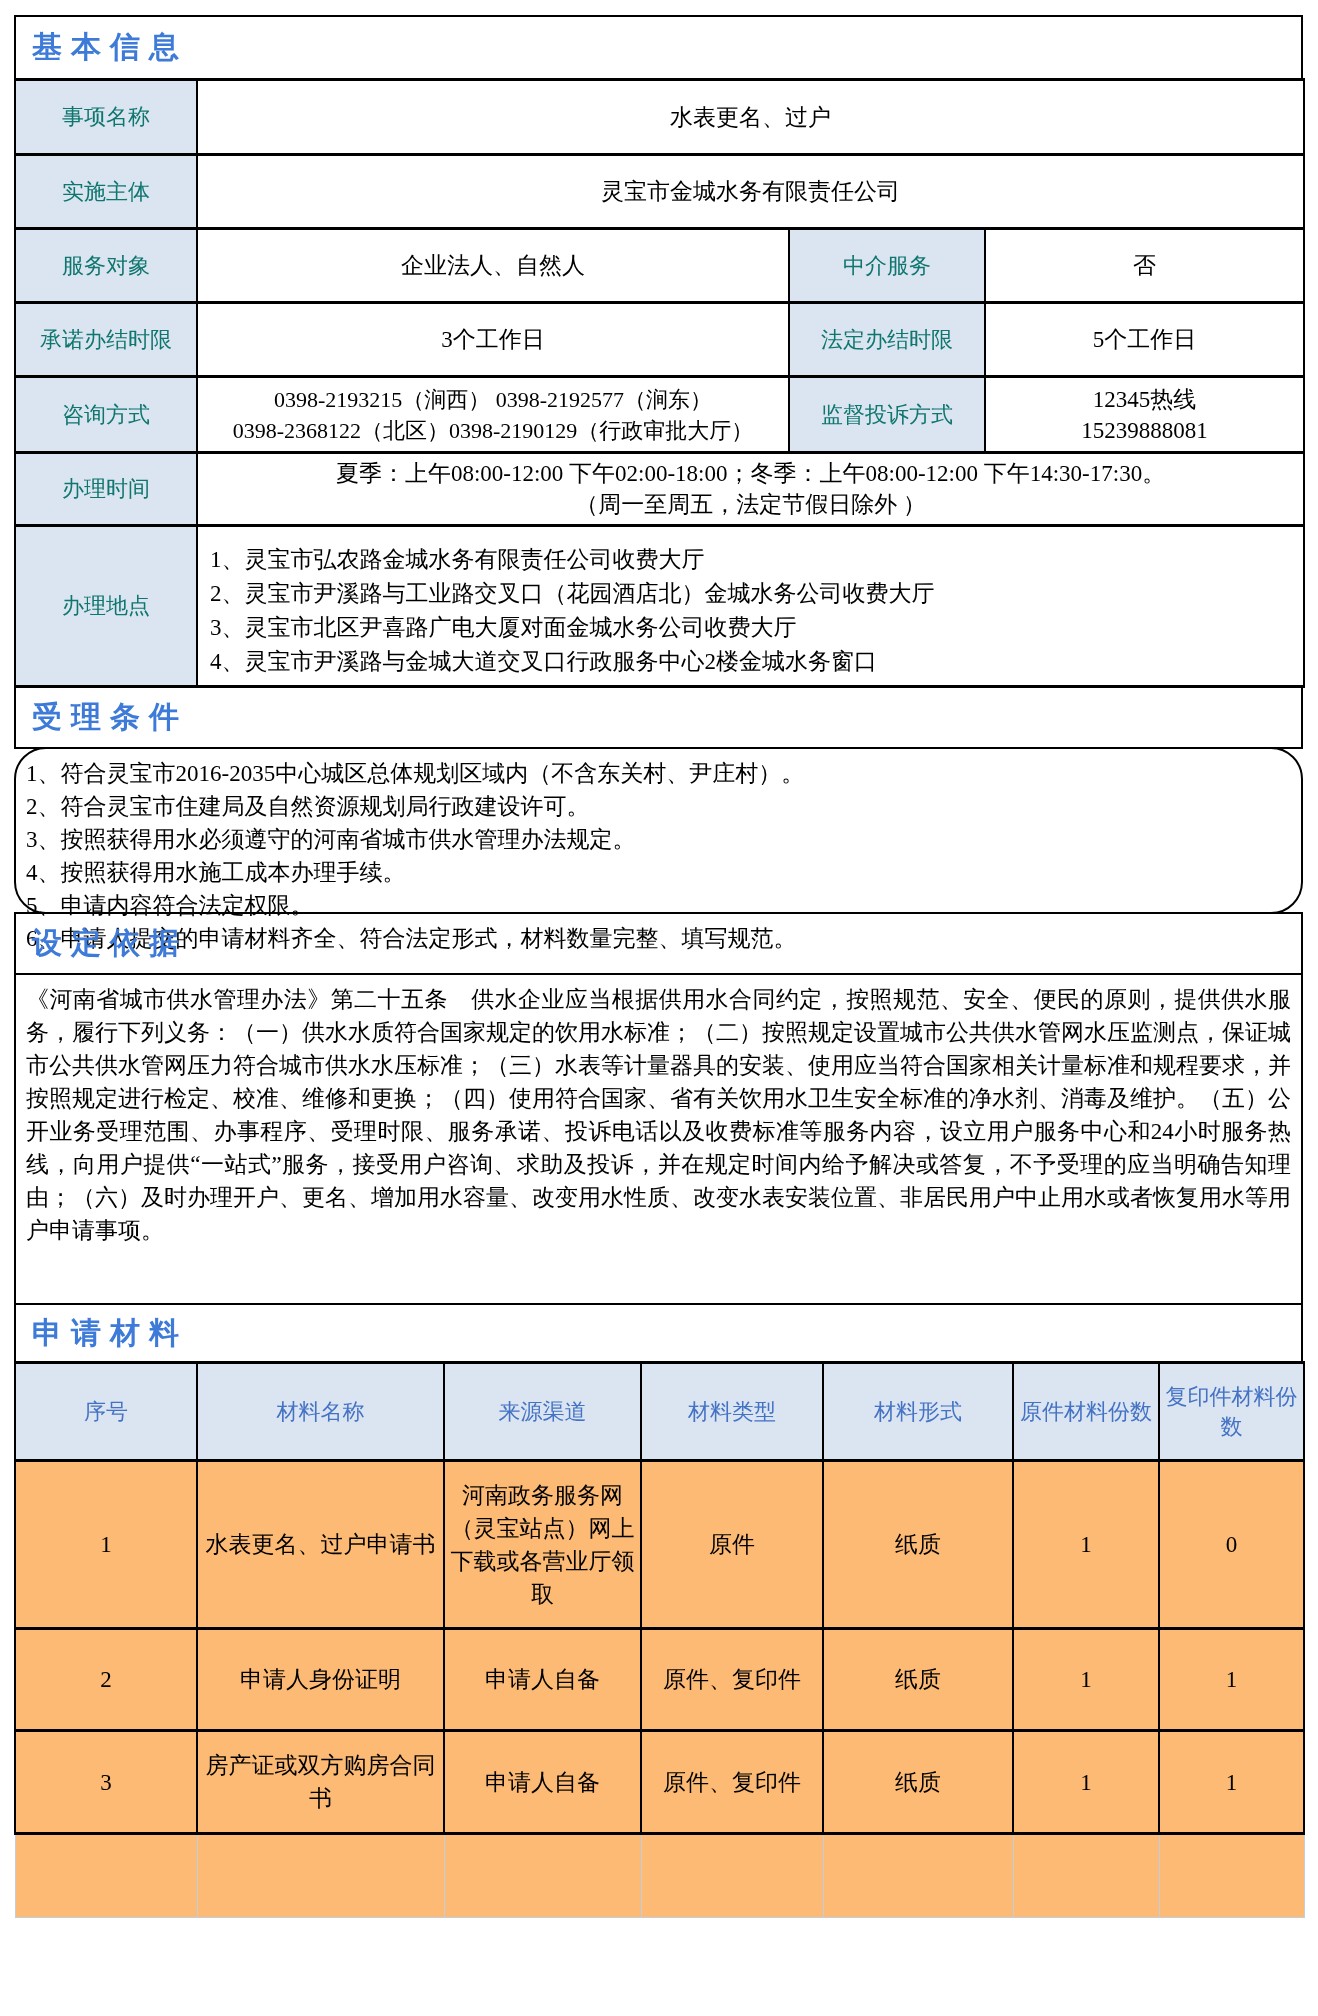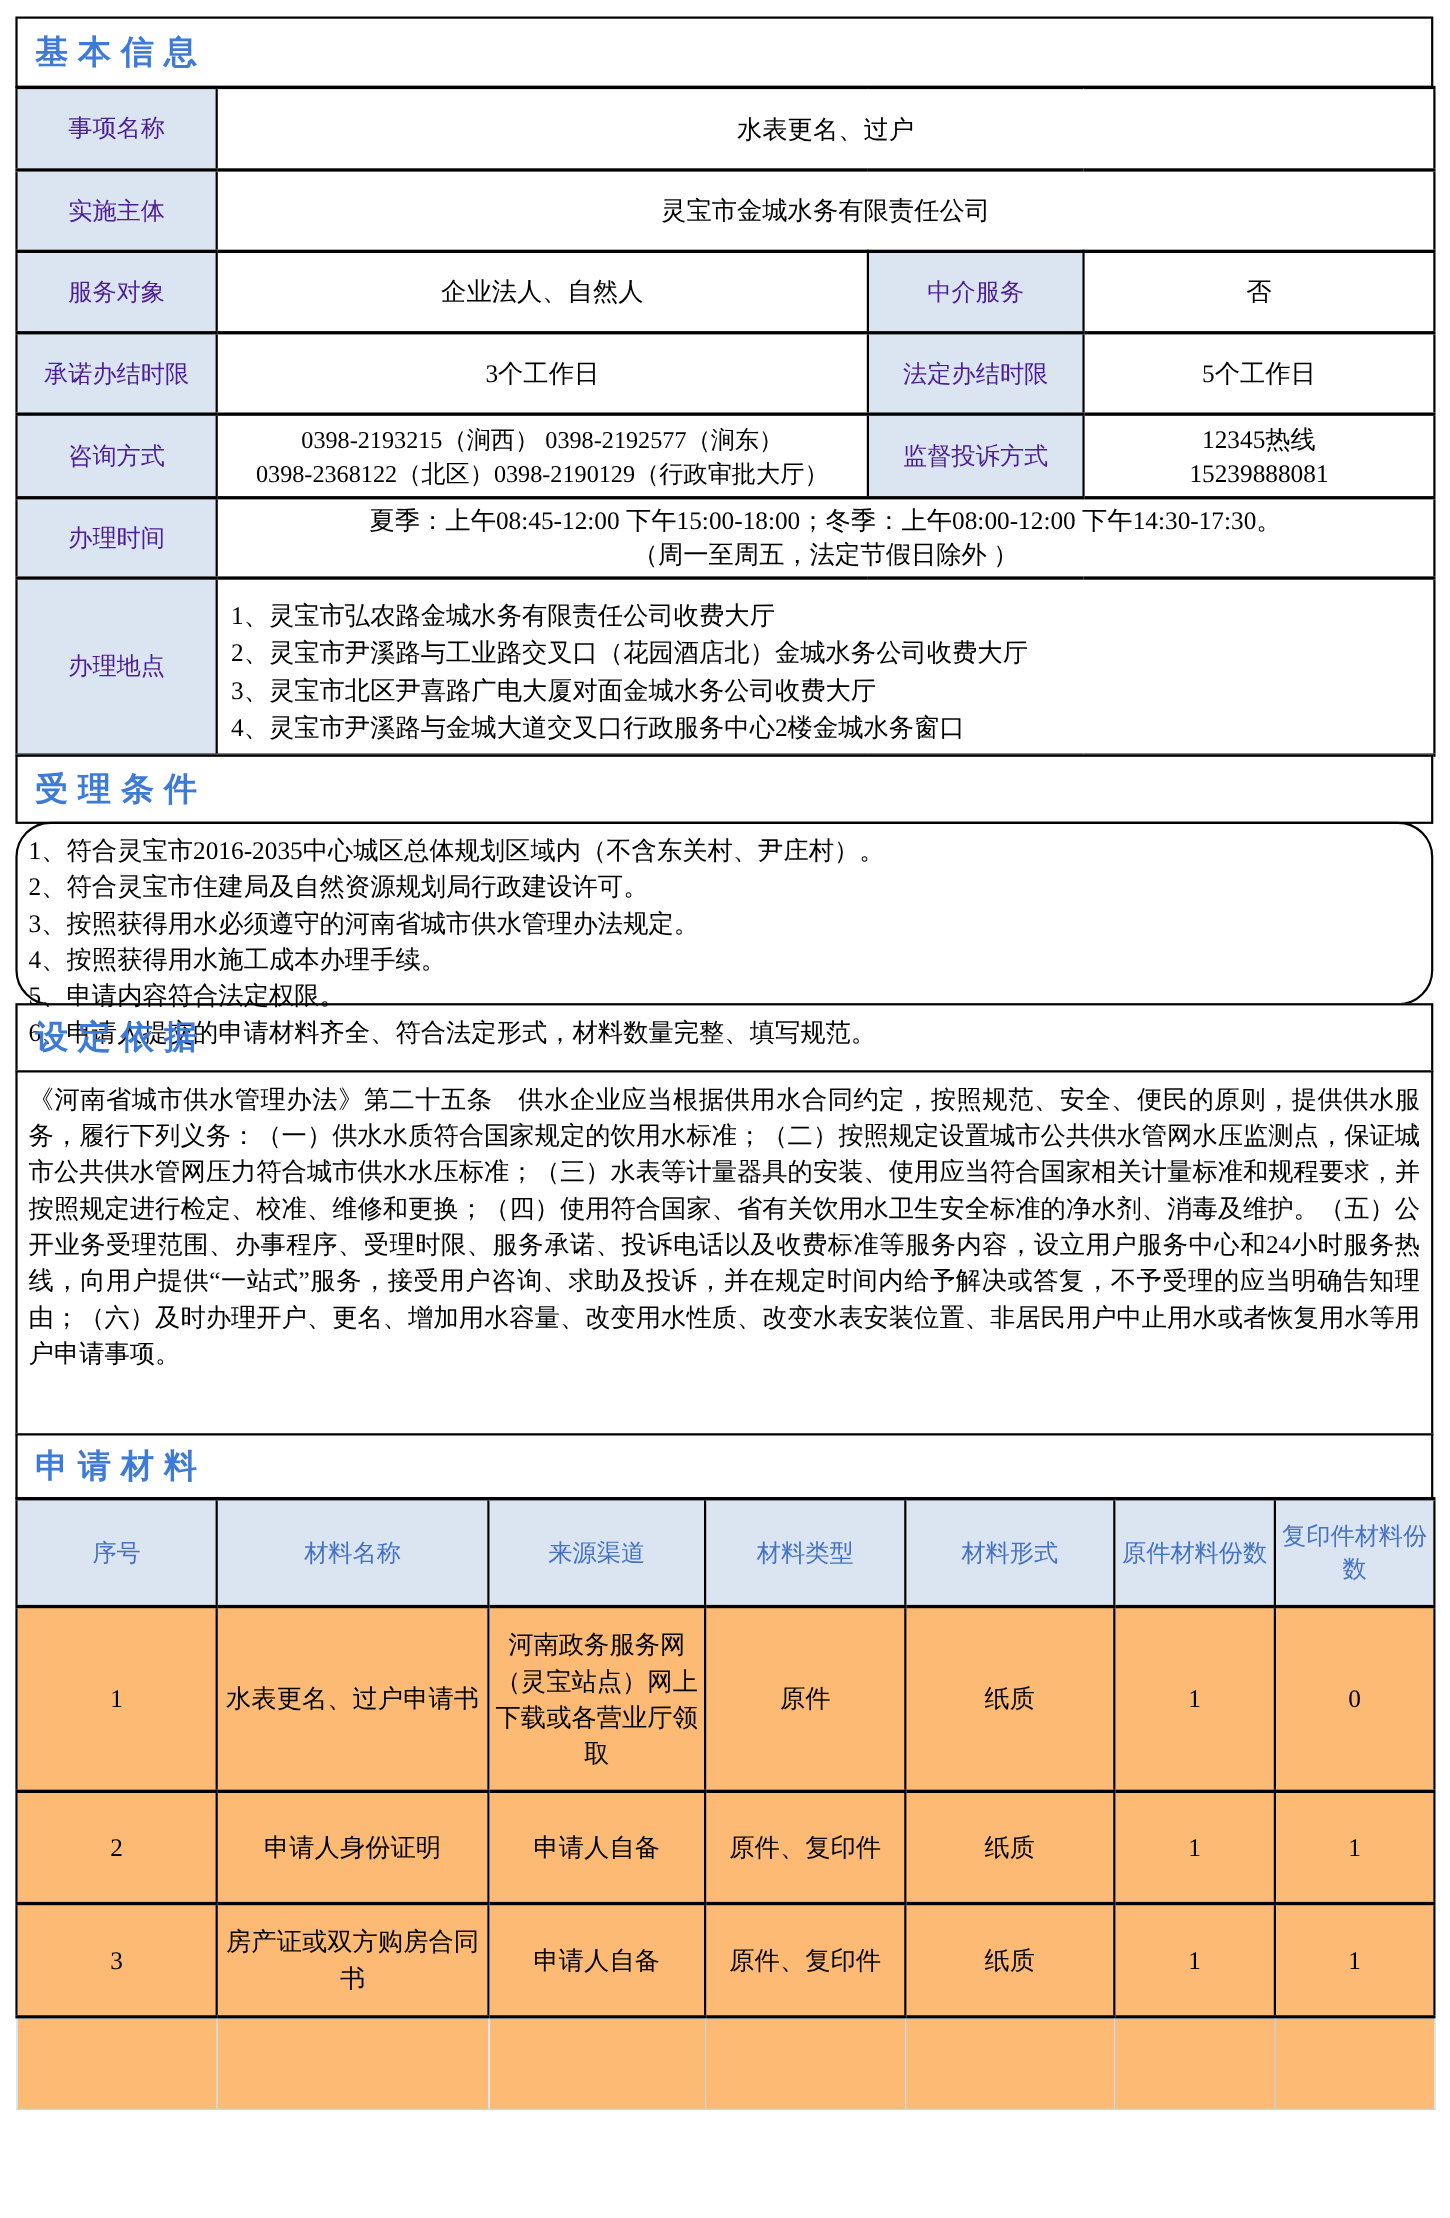--- a/index.html
+++ b/index.html
@@ -31,21 +31,21 @@
   table {
     border-collapse:collapse;
     width:1289px;
     table-layout:fixed;
     margin-top:-2px;
   }
   td, th { border:2px solid #000; border-top-width:3px; border-bottom-width:3px; overflow:hidden; }
 
   .lbl {
     background:#dbe5f1;
-    color:#4c1d95;
+    color:#0f766e;
     text-align:center;
     font-size:22px;
     line-height:28px;
     padding:2px;
   }
   .val { text-align:center; font-size:23px; padding:2px 6px; }
   .val .ln { line-height:31px; }
   .val.small { font-size:22px; }
   .val-left { text-align:left; font-size:23px; padding:16px 10px 6px 12px; }
   .val-left .ln { line-height:34px; }
@@ -139,21 +139,21 @@
       </td>
       <td class="lbl">监督投诉方式</td>
       <td class="val">
         <div class="ln">12345热线</div>
         <div class="ln">15239888081</div>
       </td>
     </tr>
     <tr class="r-time">
       <td class="lbl">办理时间</td>
       <td class="val" colspan="3">
-        <div class="ln">夏季：上午08:45-12:00  下午15:00-18:00；冬季：上午08:00-12:00  下午14:30-17:30。</div>
+        <div class="ln">夏季：上午08:00-12:00  下午02:00-18:00；冬季：上午08:00-12:00  下午14:30-17:30。</div>
         <div class="ln">（周一至周五，法定节假日除外 ）</div>
       </td>
     </tr>
     <tr class="r-place">
       <td class="lbl">办理地点</td>
       <td class="val-left" colspan="3">
         <div class="ln">1、灵宝市弘农路金城水务有限责任公司收费大厅</div>
         <div class="ln">2、灵宝市尹溪路与工业路交叉口（花园酒店北）金城水务公司收费大厅</div>
         <div class="ln">3、灵宝市北区尹喜路广电大厦对面金城水务公司收费大厅</div>
         <div class="ln">4、灵宝市尹溪路与金城大道交叉口行政服务中心2楼金城水务窗口</div>

